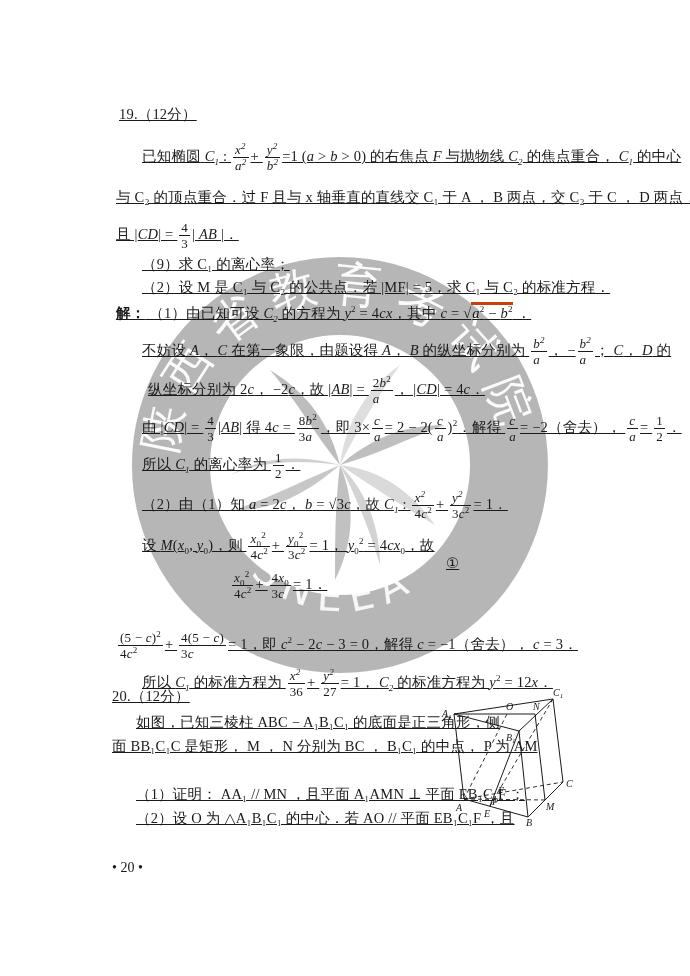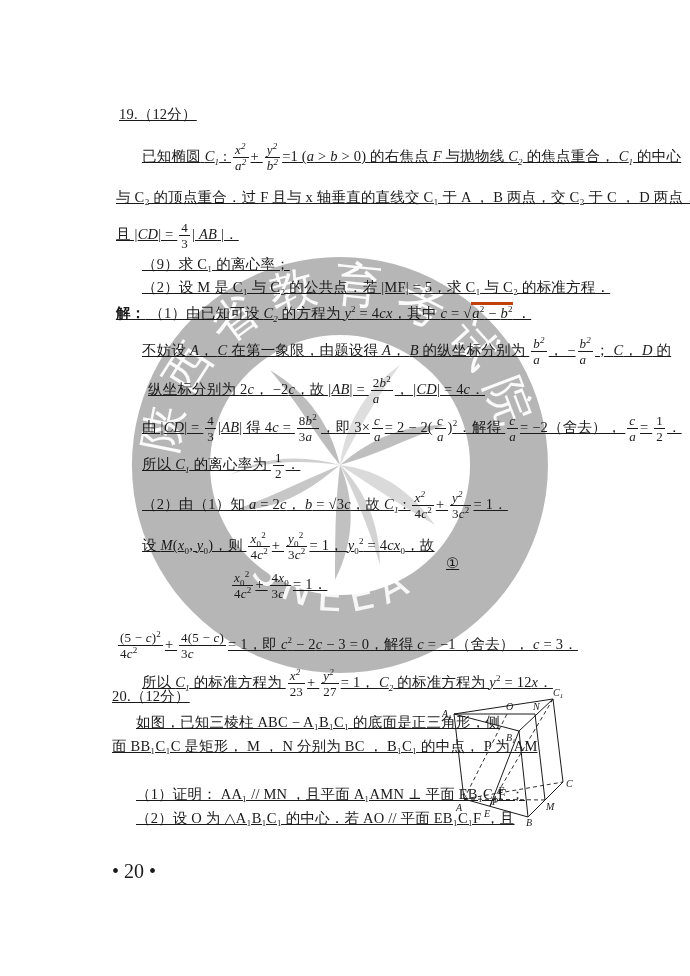--- a/index.html
+++ b/index.html
@@ -14,21 +14,21 @@
   .line { position:absolute; font-size:14.5px; line-height:20px; white-space:nowrap; letter-spacing:0.2px; z-index:2;text-decoration:underline; }
   .m { font-style:italic; font-family:"Liberation Serif","DejaVu Serif",serif; }
   sub, sup { font-size:9px; line-height:0; }
   .frac { display:inline-block; vertical-align:middle; text-align:left; margin:0 2px; font-size:13px; line-height:15px; }
   .frac > span { display:block; padding:0 2px; }
   .frac > span.num { border-bottom:1px solid #1a1a1a; }
   .bold { font-weight:bold; }
   .sqrt { border-top:3px solid #c2410c; padding-left:1px; }
 
   .figure { position:absolute; left:440px; top:680px; width:150px; height:150px; z-index:2; }
-  .pagenum { position:absolute; left:112px; top:860px; font-size:20px; z-index:2; }
+  .pagenum { position:absolute; left:112px; top:860px; font-size:14px; z-index:2; }
 </style>
 </head>
 <body>
 
 <div class="page">
 
   <div class="wm">
     <svg width="690" height="976" viewBox="0 0 690 976">
       <defs>
         <path id="arcTop" d="M 175 465 A 165 165 0 0 1 505 465"></path>
@@ -123,21 +123,21 @@
   <div class="line" style="left:446px;top:553px;">①</div>
 
 
   <div class="line" style="left:116px;top:630px;">
     <span class="frac"><span class="num">(5 − <span class="m">c</span>)<sup>2</sup></span><span>4<span class="m">c</span><sup>2</sup></span></span>+
     <span class="frac"><span class="num">4(5 − <span class="m">c</span>)</span><span>3<span class="m">c</span></span></span>= 1，即 <span class="m">c</span><sup>2</sup> − 2<span class="m">c</span> − 3 = 0，解得 <span class="m">c</span> = −1（舍去）， <span class="m">c</span> = 3．
   </div>
 
   <div class="line" style="left:142px;top:668px;">
     所以 <span class="m">C<sub>1</sub></span> 的标准方程为
-    <span class="frac"><span class="num m">x<sup>2</sup></span><span>23</span></span>+
+    <span class="frac"><span class="num m">x<sup>2</sup></span><span>36</span></span>+
     <span class="frac"><span class="num m">y<sup>2</sup></span><span>27</span></span>= 1， <span class="m">C<sub>2</sub></span> 的标准方程为 <span class="m">y</span><sup>2</sup> = 12<span class="m">x</span>．
   </div>
 
   <div class="line" style="left:112px;top:686px;">20.（12分）</div>
   <div class="line" style="left:136px;top:712px;">如图，已知三棱柱 ABC − A₁B₁C₁ 的底面是正三角形，侧</div>
   <div class="line" style="left:112px;top:736px;">面 BB₁C₁C 是矩形， M ， N 分别为 BC ， B₁C₁ 的中点， P 为 AM</div>
   <div class="line" style="left:136px;top:784px;">（1）证明： AA₁ // MN ，且平面 A₁AMN ⊥ 平面 EB₁C₁F ；</div>
   <div class="line" style="left:136px;top:808px;">（2）设 O 为 △A₁B₁C₁ 的中心．若 AO // 平面 EB₁C₁F ，且</div>
 
   <div class="figure">

